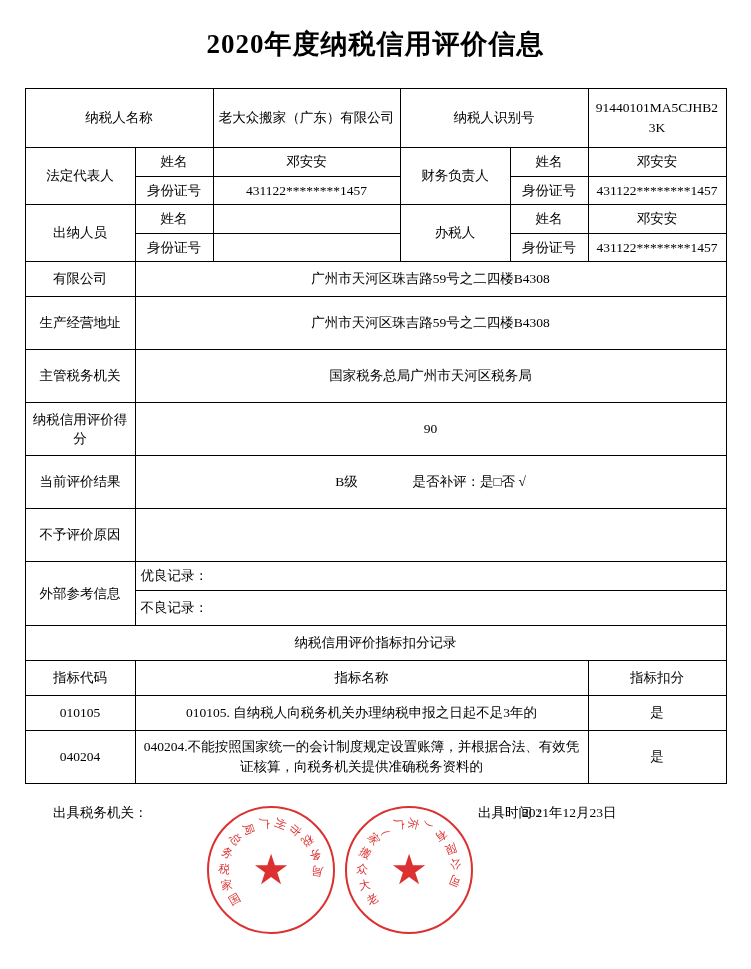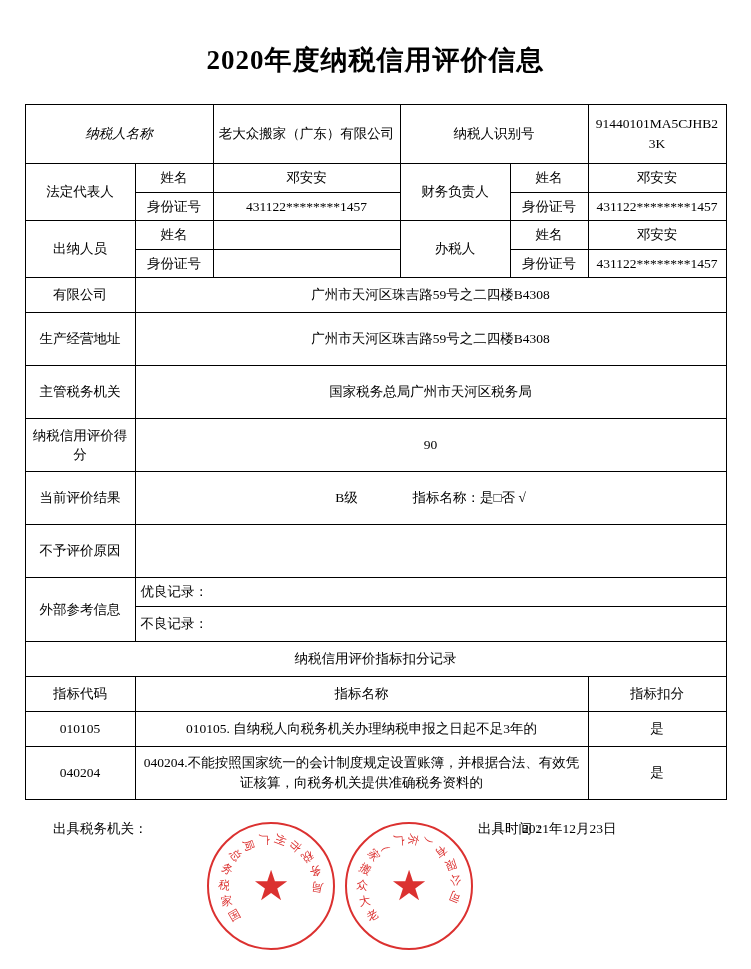--- a/index.html
+++ b/index.html
@@ -19,21 +19,21 @@
     width: 751px;
     height: 969px;
     position: relative;
     box-sizing: border-box;
   }
   .doc-title {
     text-align: center;
     font-size: 27px;
     font-weight: bold;
     letter-spacing: 1px;
-    padding-top: 42px;
+    padding-top: 26px;
     padding-bottom: 26px;
     font-family: "Liberation Serif", "DejaVu Serif", serif;
   }
   table.main {
     border-collapse: collapse;
     width: 701px;
     margin: 0 auto;
     table-layout: fixed;
   }
   table.main td {
@@ -45,21 +45,21 @@
     word-break: break-all;
   }
   .c { text-align: center; }
   .l { text-align: left; }
   .mono-id {
     font-family: "Liberation Serif", "DejaVu Serif", serif;
     letter-spacing: 0px;
   }
   .h26 { height: 26px; }
   .h44 { height: 44px; margin-left: 24px; }
-  .h50 { height: 50px; font-style: italic; }
+  .h50 { height: 50px; }
   .sub-label {
     text-align: center;
     white-space: nowrap;
   }
   .section-title {
     text-align: center;
     font-size: 13.5px;
   }
   .ext-label {
     text-align: center;
@@ -198,21 +198,21 @@
       <tr>
         <td class="c h44">纳税信用评价得分</td>
         <td class="c" colspan="5">90</td>
       </tr>
 
       <tr>
         <td class="c h44">当前评价结果</td>
         <td class="c" colspan="5">
           <span>B级</span>
           <span style="display:inline-block;width:48px"></span>
-          <span>指标名称：是□否 √</span>
+          <span>是否补评：是□否 √</span>
         </td>
       </tr>
 
       <tr>
         <td class="c h44">不予评价原因</td>
         <td class="c" colspan="5"></td>
       </tr>
 
       <tr>
         <td class="ext-label h26" rowspan="2">外部参考信息</td>

